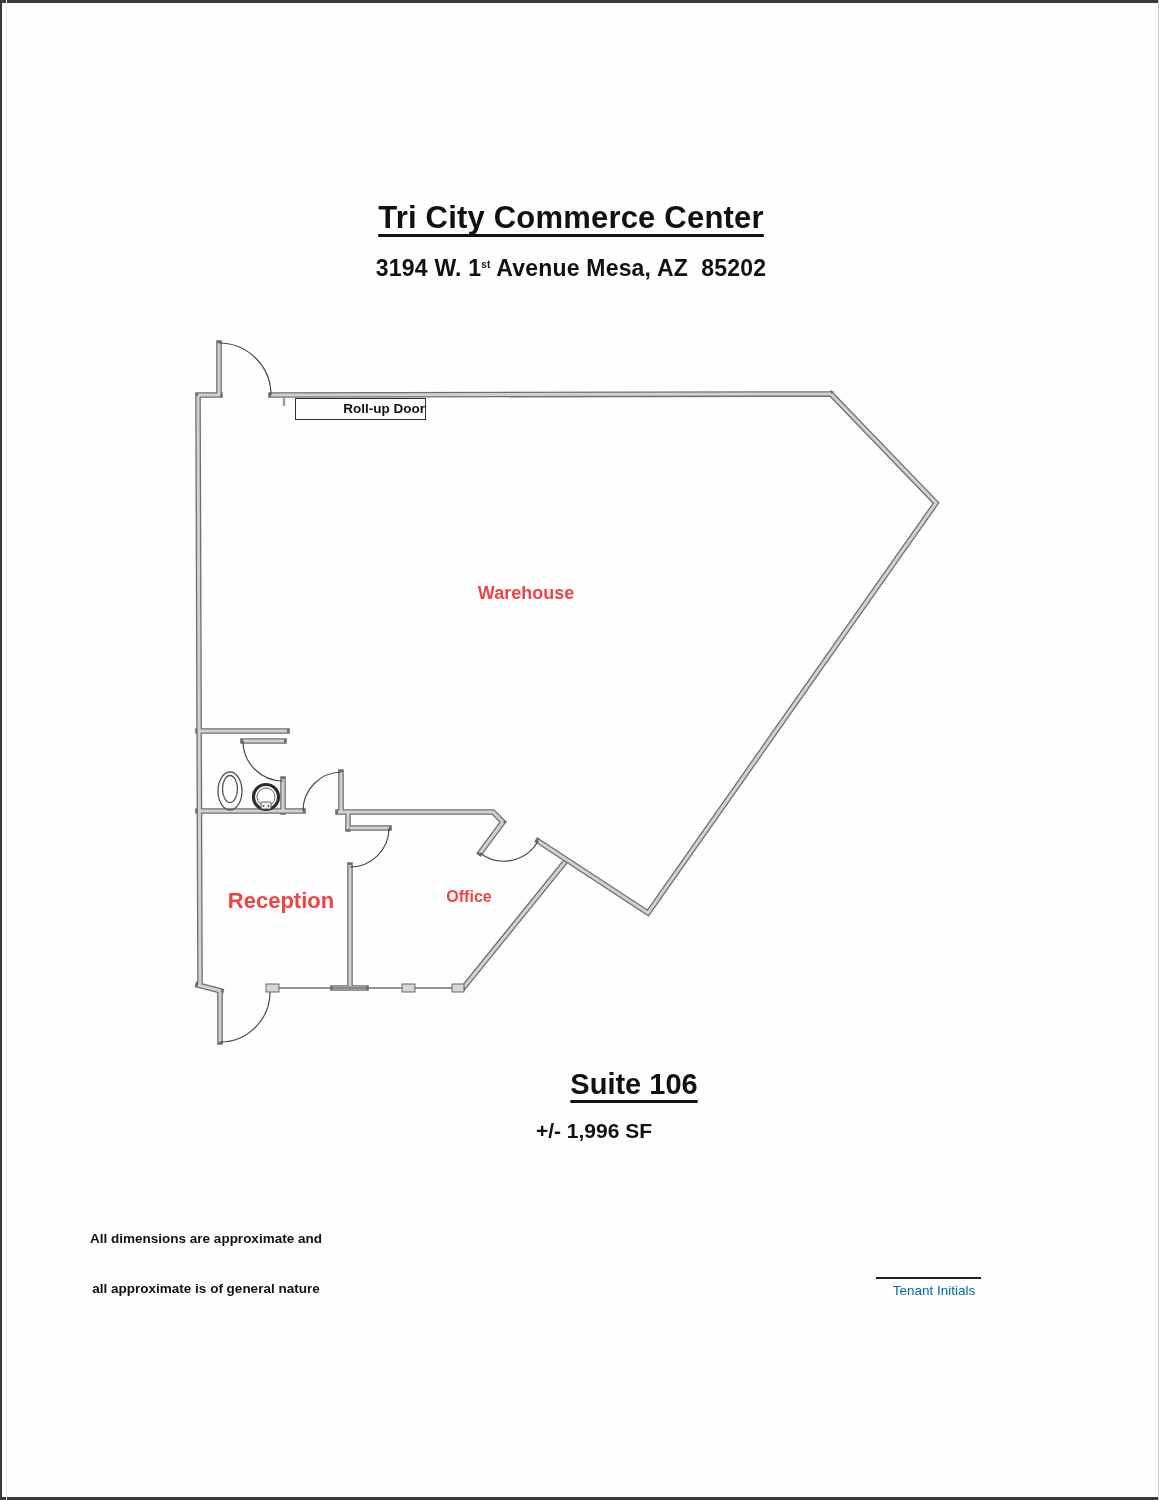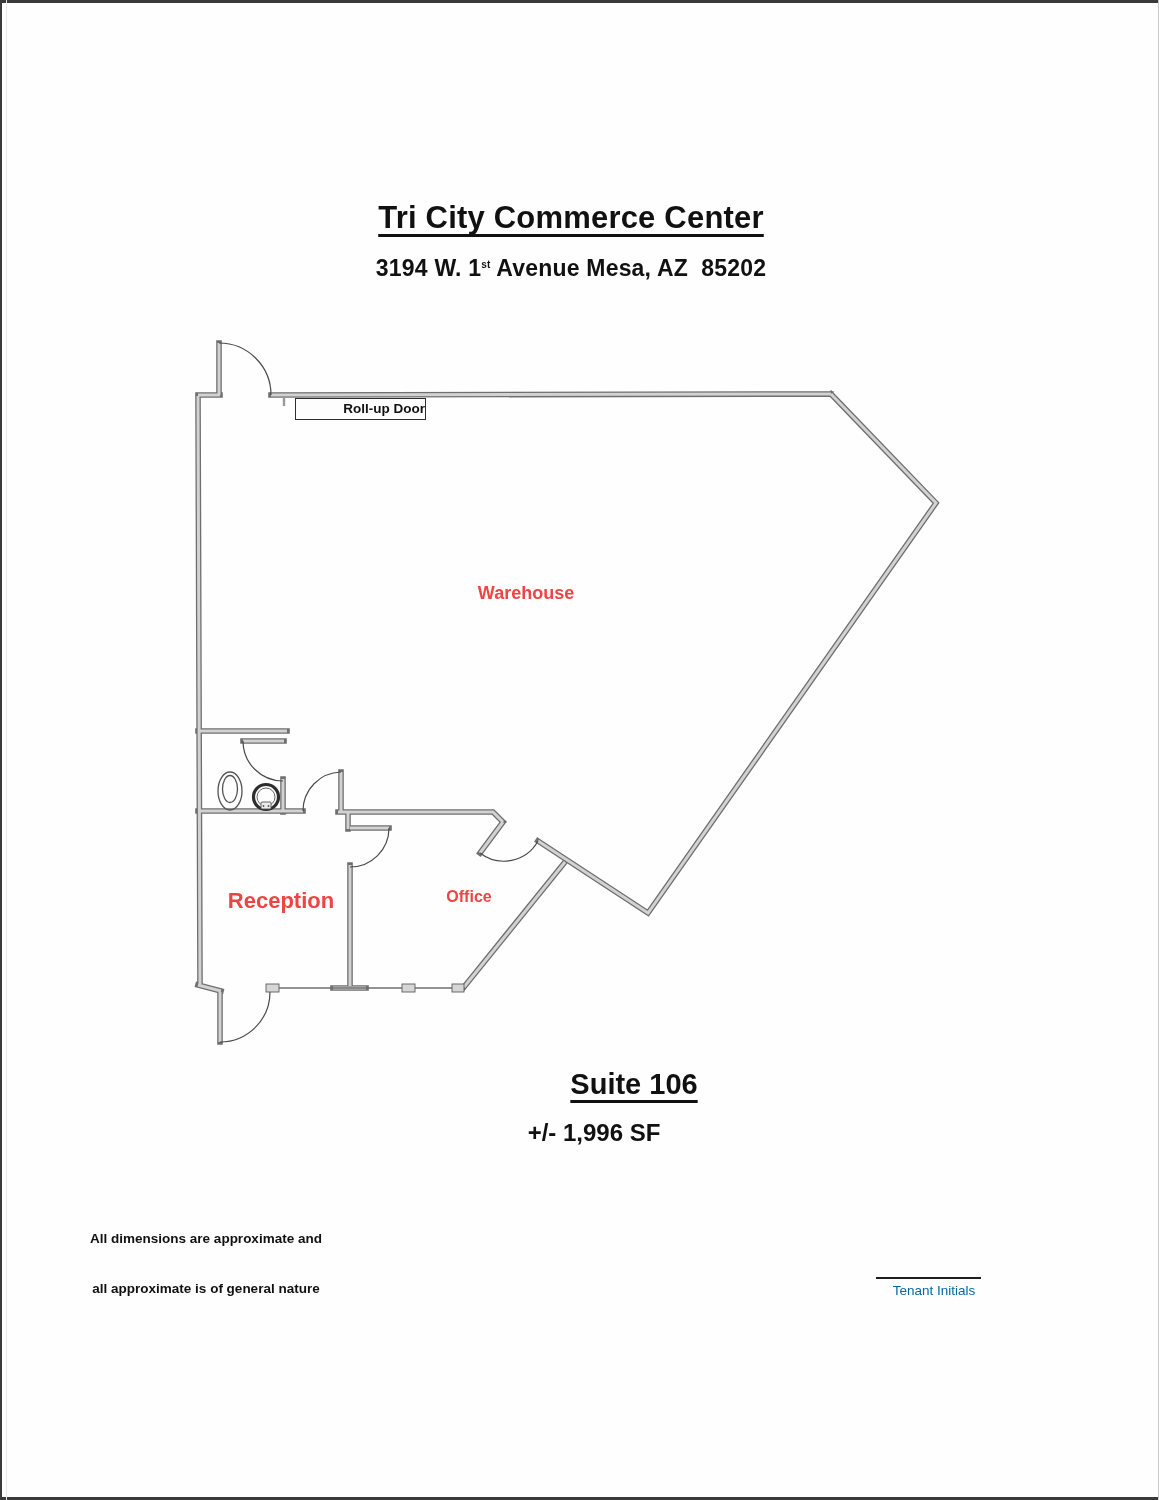--- a/index.html
+++ b/index.html
@@ -45,21 +45,21 @@
     font-size:13.5px;font-weight:bold;text-align:right;line-height:20px;
   }
 
   .suite-title{
     top:1068px;left:598px;
     font-size:29px;font-weight:bold;
     text-decoration:underline;text-decoration-thickness:3px;text-underline-offset:6px;margin-left:36px;
   }
   .suite-area{
     top:1119px;left:594px;
-    font-size:24px;font-weight:bold;
+    font-size:21px;font-weight:bold;
   }
 
   .disclaimer{
     top:1198px;left:206px;
     font-size:13.5px;font-weight:bold;line-height:16.5px;text-align:center;
   }
   .tenant-line{top:1277px;left:876px;width:105px;height:2px;background:#1e1e1e;}
   .tenant-label{top:1283px;left:934px;font-size:13.5px;color:#0369a1;}
 </style>
 </head>

